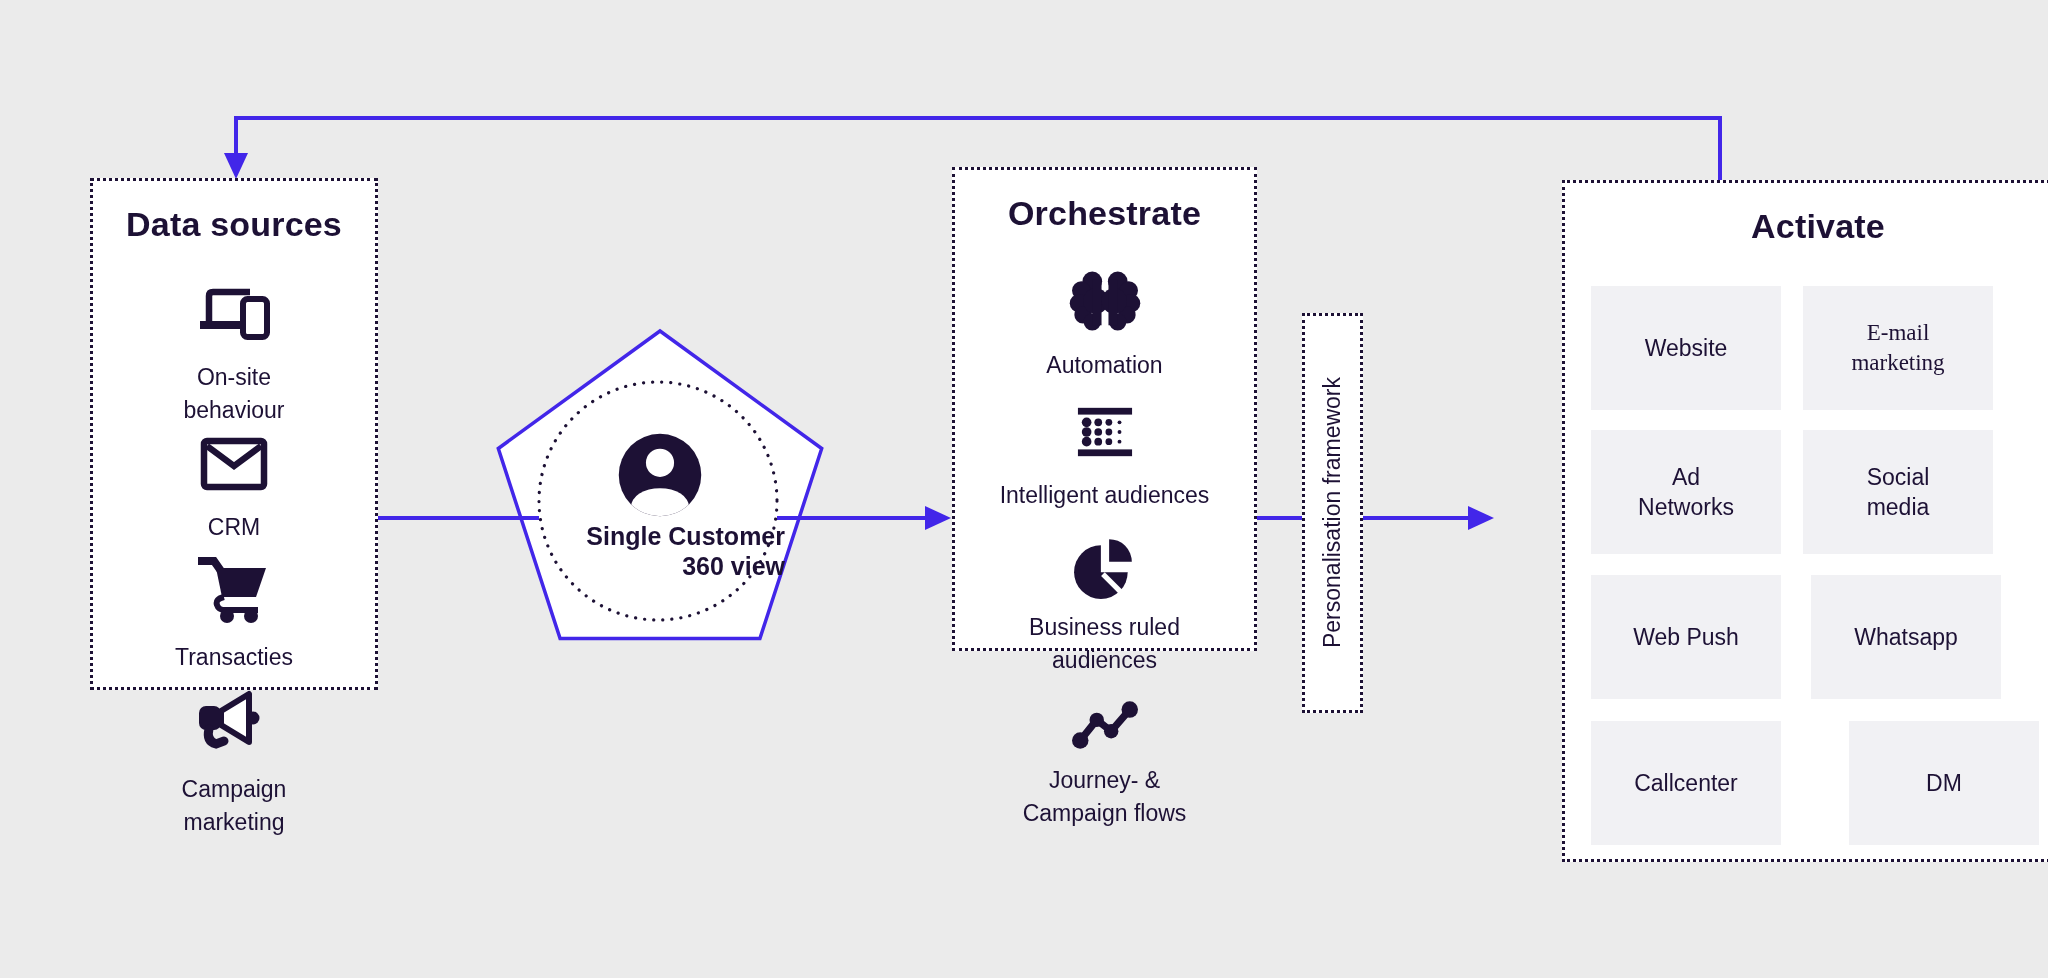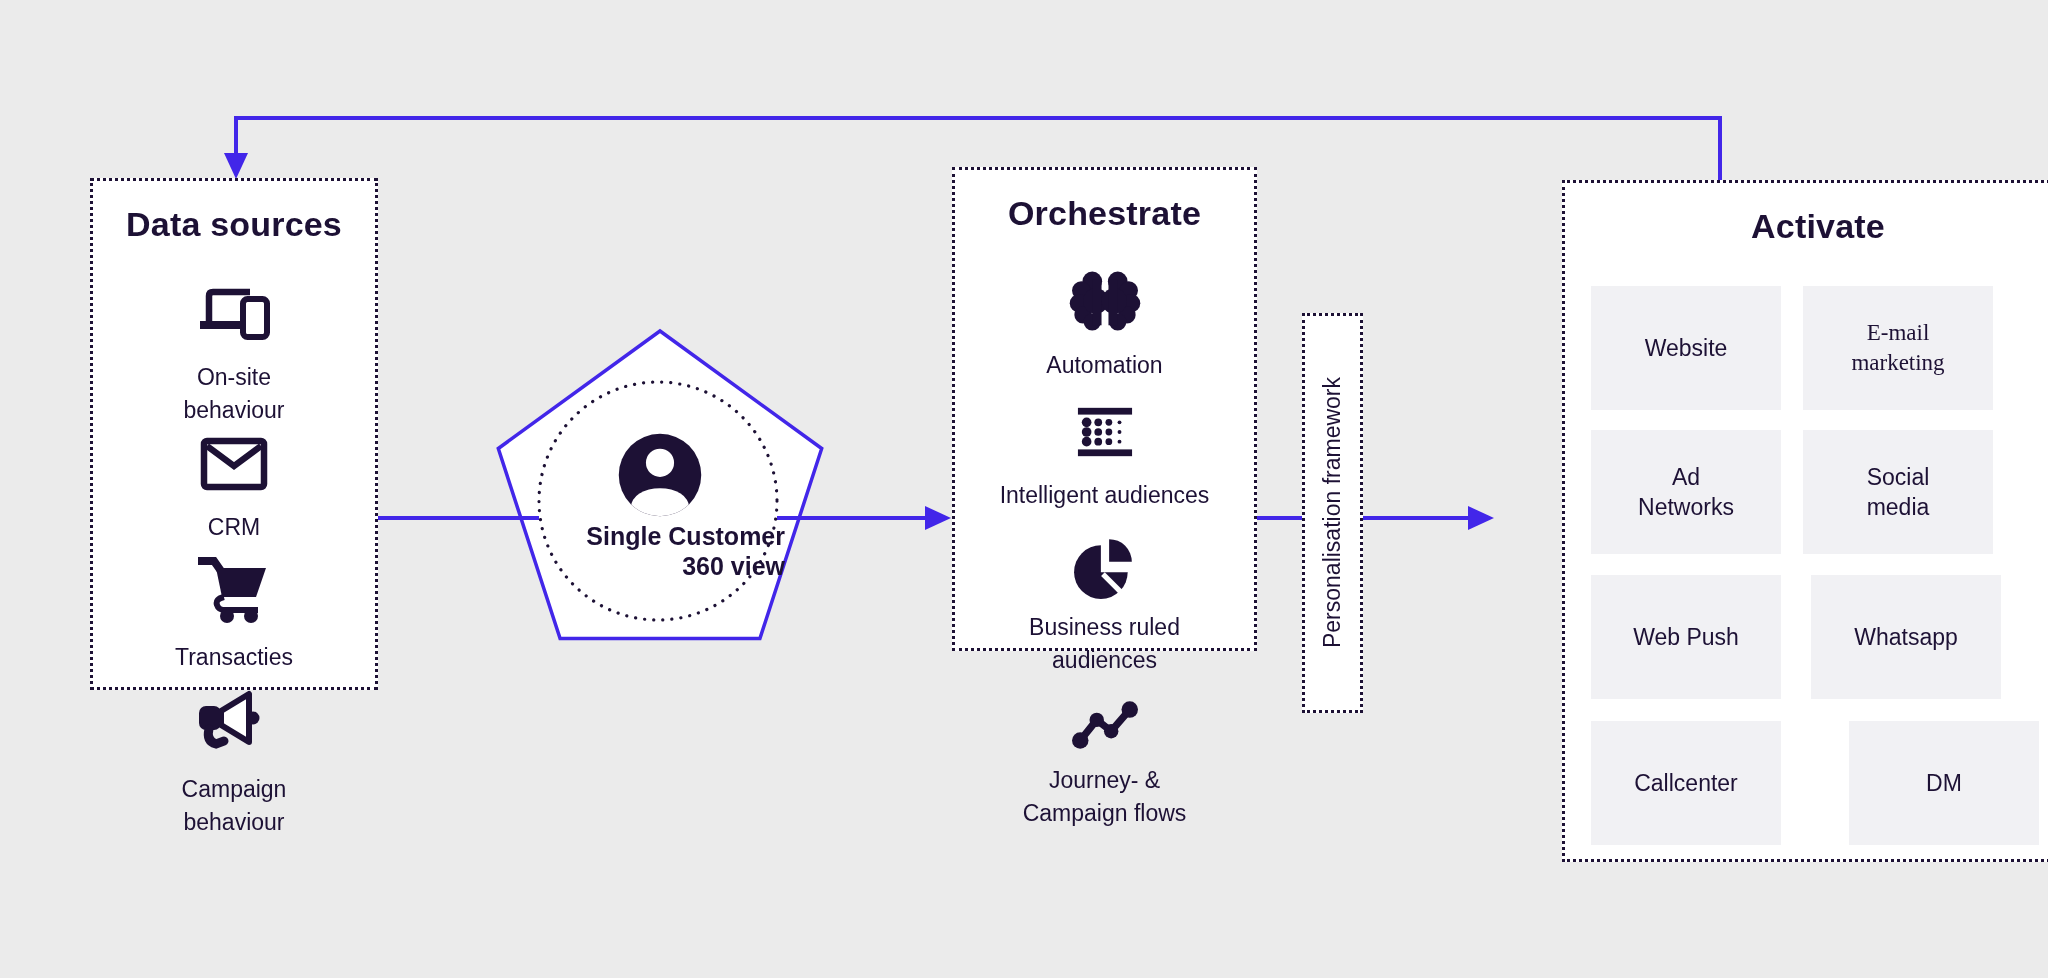--- a/index.html
+++ b/index.html
@@ -122,21 +122,21 @@
 
     <div class="icon-wrap" style="top:508px;">
       <svg width="74" height="64" viewBox="0 0 74 64">
         <rect x="2" y="17" width="22" height="24" rx="7" fill="#1d1135"></rect>
         <path d="M24 22 L52 5 V53 L24 36 Z" fill="#ffffff" stroke="#1d1135" stroke-width="6" stroke-linejoin="round"></path>
         <circle cx="56" cy="29" r="6.5" fill="#1d1135"></circle>
         <path d="M12 40 q-3 12 7 15 l8 -3" fill="none" stroke="#1d1135" stroke-width="9" stroke-linecap="round"></path>
       </svg>
     </div>
     <div class="lbl" style="top:592px;">Campaign
-behaviour</div>
+marketing</div>
   </div>
 
   <div class="icon-wrap" style="top:430px;left:615px;right:auto;width:90px;">
     <svg width="90" height="90" viewBox="0 0 96 96">
       <defs>
           <clipPath id="pclip">
             <circle cx="48" cy="48" r="44"></circle>
           </clipPath>
         </defs>
       <circle cx="48" cy="48" r="44" fill="#1d1135"></circle>

